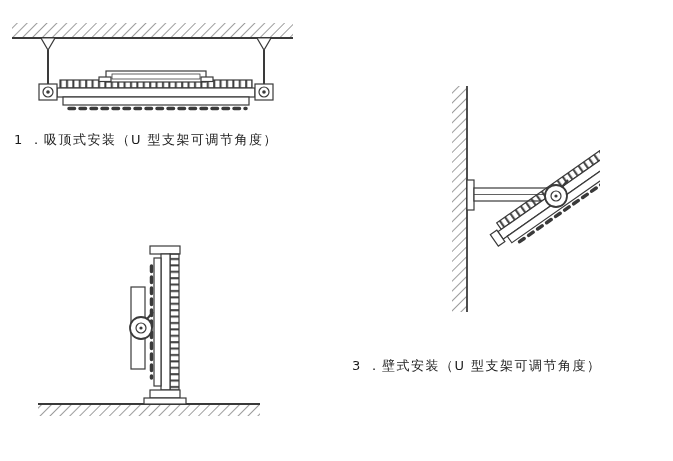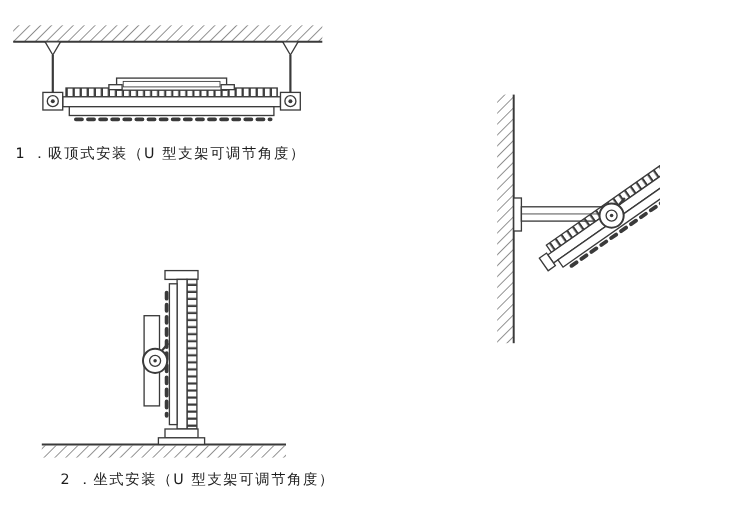--- a/index.html
+++ b/index.html
@@ -113,15 +113,15 @@
       </g>
 
       <circle cx="556" cy="196" r="11" stroke-width="1.8" fill="#ffffff"></circle>
       <circle cx="556" cy="196" r="5"></circle>
       <circle cx="556" cy="196" r="1.6" fill="#3a3a3a" stroke="none"></circle>
       <line x1="562" y1="187" x2="568" y2="180" stroke-width="2"></line>
     </g>
   </svg>
 
   <div id="caption-1" class="caption">1 ．吸顶式安装（U 型支架可调节角度）</div>
-  <div id="caption-2" class="caption">2 ．坐式安装（U 型支架可调节角度）</div>
+  <div id="caption-3" class="caption">3 ．壁式安装（U 型支架可调节角度）</div>
 
 </div>
 
 </body></html>

